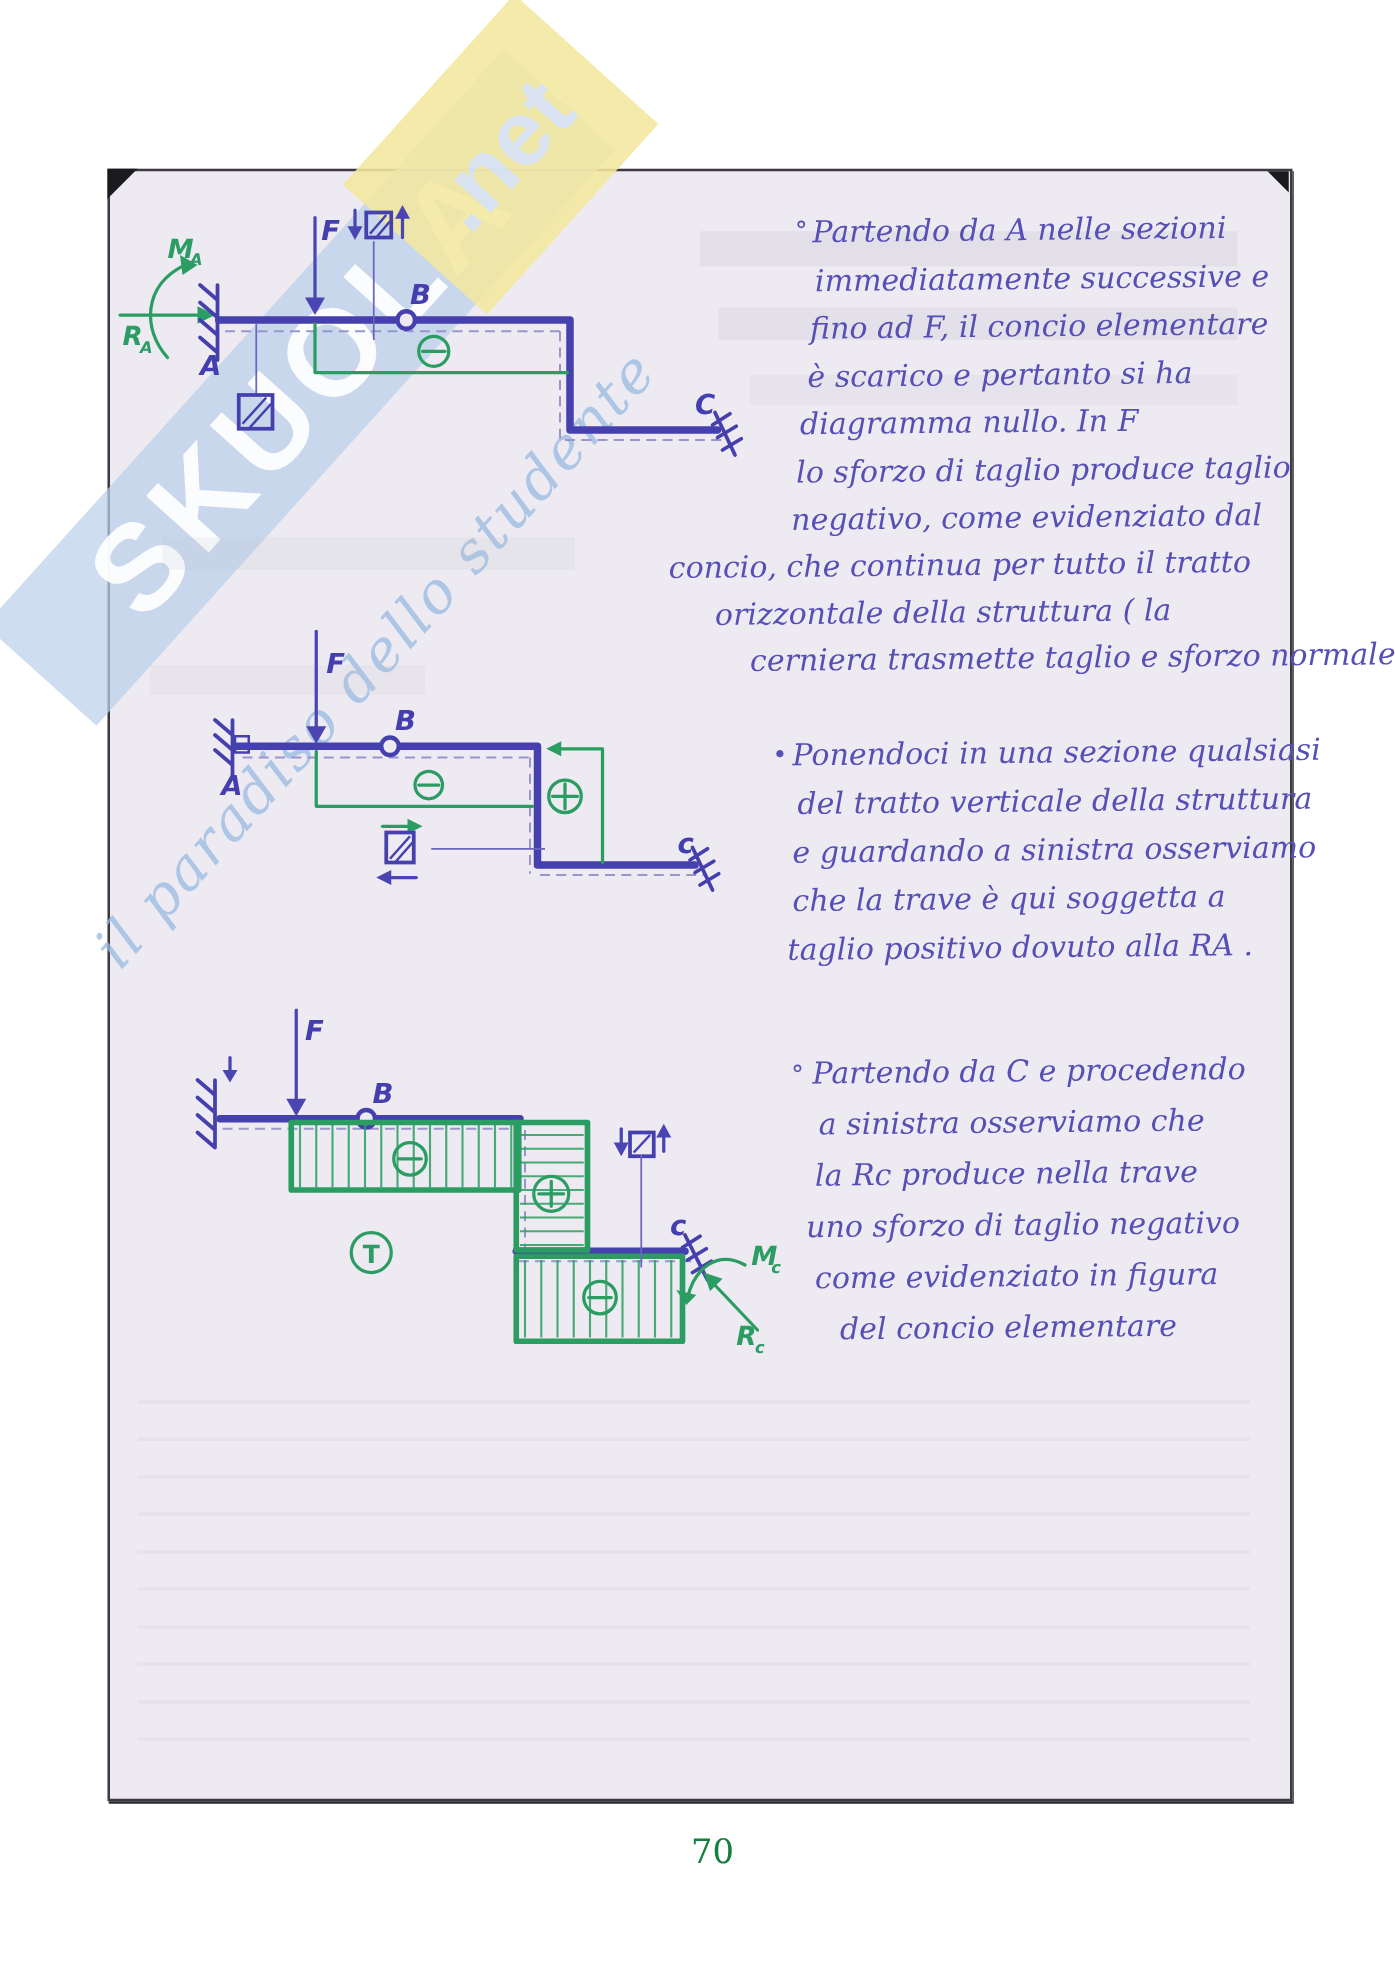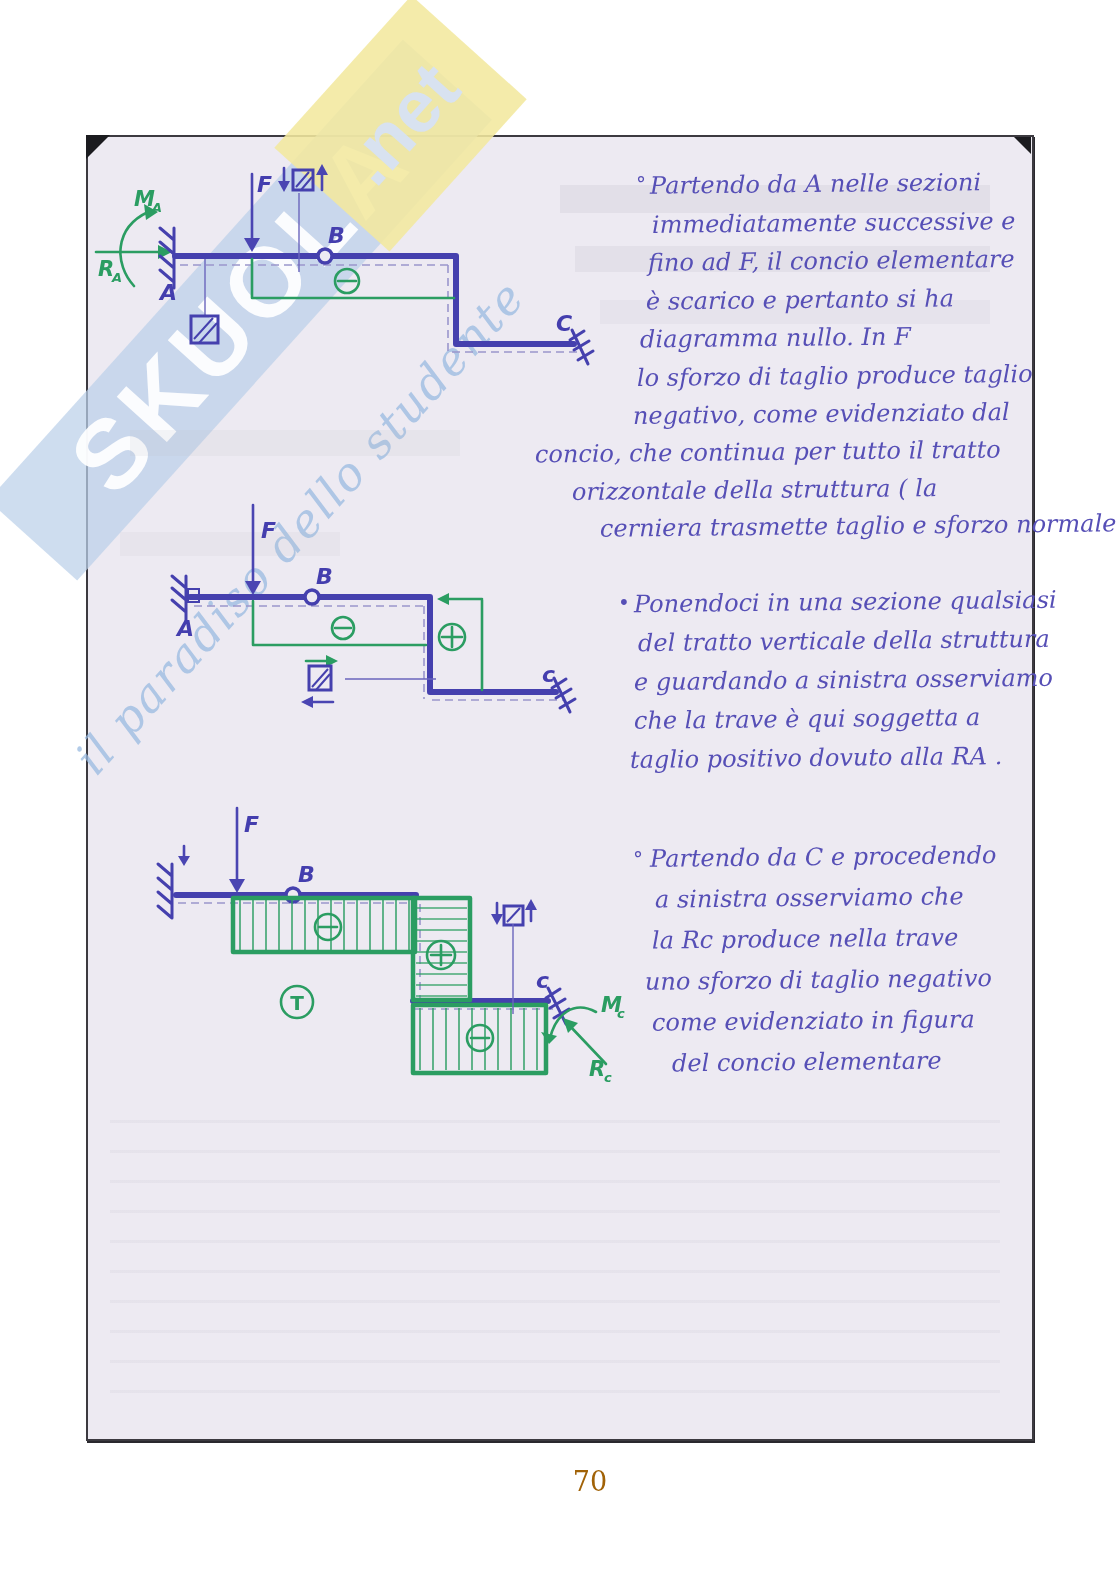--- a/index.html
+++ b/index.html
@@ -49,22 +49,22 @@
         font-size:21px;fill:#2b9d62;}
   .subg{font-family:"DejaVu Sans",sans-serif;font-style:italic;font-weight:600;
         font-size:13px;fill:#2b9d62;}
   .signt{font-family:"DejaVu Sans",sans-serif;font-weight:600;font-size:20px;fill:#2b9d62;
          text-anchor:middle;}
   
   .hw{position:absolute;z-index:5;font-family:"DejaVu Serif",serif;font-style:italic;
       font-size:24px;color:#564fb6;white-space:nowrap;transform:rotate(-0.6deg);}
   .bullet{position:absolute;z-index:5;font-family:"DejaVu Serif",serif;
           font-size:20px;color:#564fb6;}
-  #pageno{position:absolute;left:560px;top:1466px;width:60px;text-align:center;z-index:5;
-          font-family:"DejaVu Serif",serif;font-size:27px;color:#a16207;}
+  #pageno{position:absolute;left:540px;top:1466px;width:60px;text-align:center;z-index:5;
+          font-family:"DejaVu Serif",serif;font-size:27px;color:#15803d;}
 </style>
 </head>
 <body>
 
 <div id="stage">
 
   <div id="page"></div>
   <div class="corner-tl"></div>
   <div class="corner-tr"></div>
 

